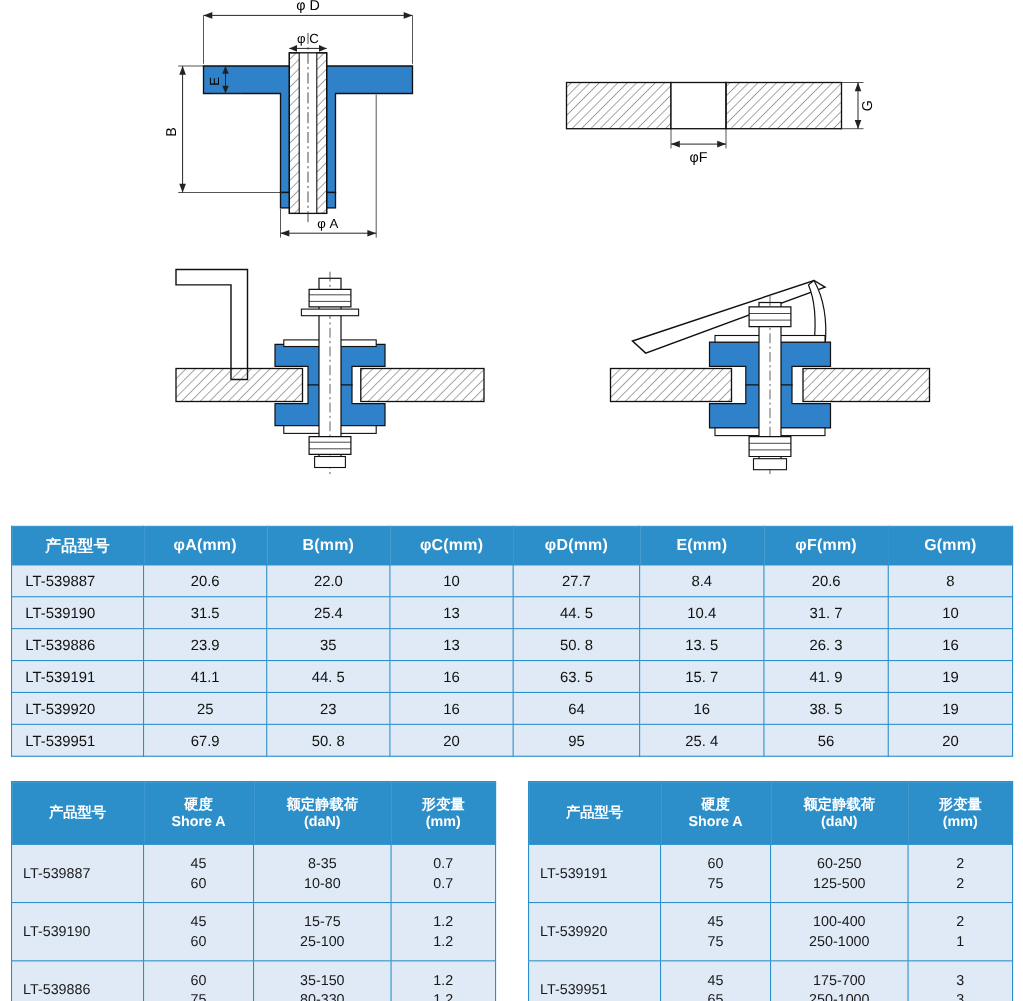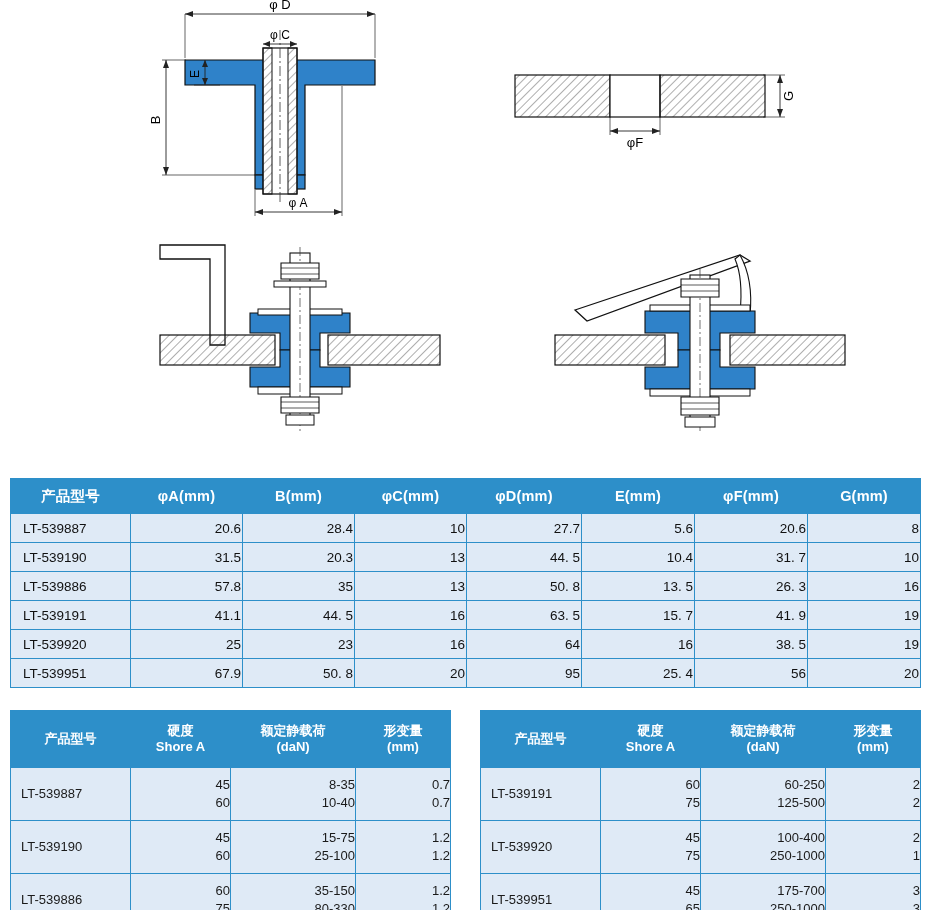--- a/index.html
+++ b/index.html
@@ -37,21 +37,21 @@
     height:32px;
     border:1px solid #2d8fc9;
     text-align:center;
     letter-spacing:0.2px;
   }
   .main-table td{
     background:#dfeaf6;
     border:1px solid #2d8fc9;
     height:26px;
     font-size:13.5px;
-    text-align:right;
+    text-align:center;
     color:#111;
   }
   .main-table td.model{
     text-align:left;
     padding-left:12px;
   }
 
   .sub-table{
     position:absolute;
     top:710px;
@@ -67,21 +67,21 @@
     border:1px solid #2d8fc9;
     height:52px;
     line-height:1.25;
     text-align:center;
     padding:2px 0;
   }
   .sub-table td{
     background:#dfeaf6;
     border:1px solid #2d8fc9;
     font-size:13px;
-    text-align:right;
+    text-align:center;
     line-height:1.35;
     padding:5px 0;
     height:42px;
   }
   .sub-table td.model{
     text-align:left;
     padding-left:10px;
   }
   .two-line span{display:block;}
 </style>
@@ -263,40 +263,40 @@
       <th>φD(mm)</th>
       <th>E(mm)</th>
       <th>φF(mm)</th>
       <th>G(mm)</th>
     </tr>
   </thead>
   <tbody>
     <tr>
       <td class="model">LT-539887</td>
       <td>20.6</td>
-      <td>28.4</td>
+      <td>22.0</td>
       <td>10</td>
       <td>27.7</td>
-      <td>5.6</td>
+      <td>8.4</td>
       <td>20.6</td>
       <td>8</td>
     </tr>
     <tr>
       <td class="model">LT-539190</td>
       <td>31.5</td>
-      <td>20.3</td>
+      <td>25.4</td>
       <td>13</td>
       <td>44. 5</td>
       <td>10.4</td>
       <td>31. 7</td>
       <td>10</td>
     </tr>
     <tr>
       <td class="model">LT-539886</td>
-      <td>57.8</td>
+      <td>23.9</td>
       <td>35</td>
       <td>13</td>
       <td>50. 8</td>
       <td>13. 5</td>
       <td>26. 3</td>
       <td>16</td>
     </tr>
     <tr>
       <td class="model">LT-539191</td>
       <td>41.1</td>
@@ -358,21 +358,21 @@
   </thead>
   <tbody>
     <tr>
       <td class="model">LT-539887</td>
       <td class="two-line">
         <span>45</span>
         <span>60</span>
       </td>
       <td class="two-line">
         <span>8-35</span>
-        <span>10-40</span>
+        <span>10-80</span>
       </td>
       <td class="two-line">
         <span>0.7</span>
         <span>0.7</span>
       </td>
     </tr>
     <tr>
       <td class="model">LT-539190</td>
       <td class="two-line">
         <span>45</span>

